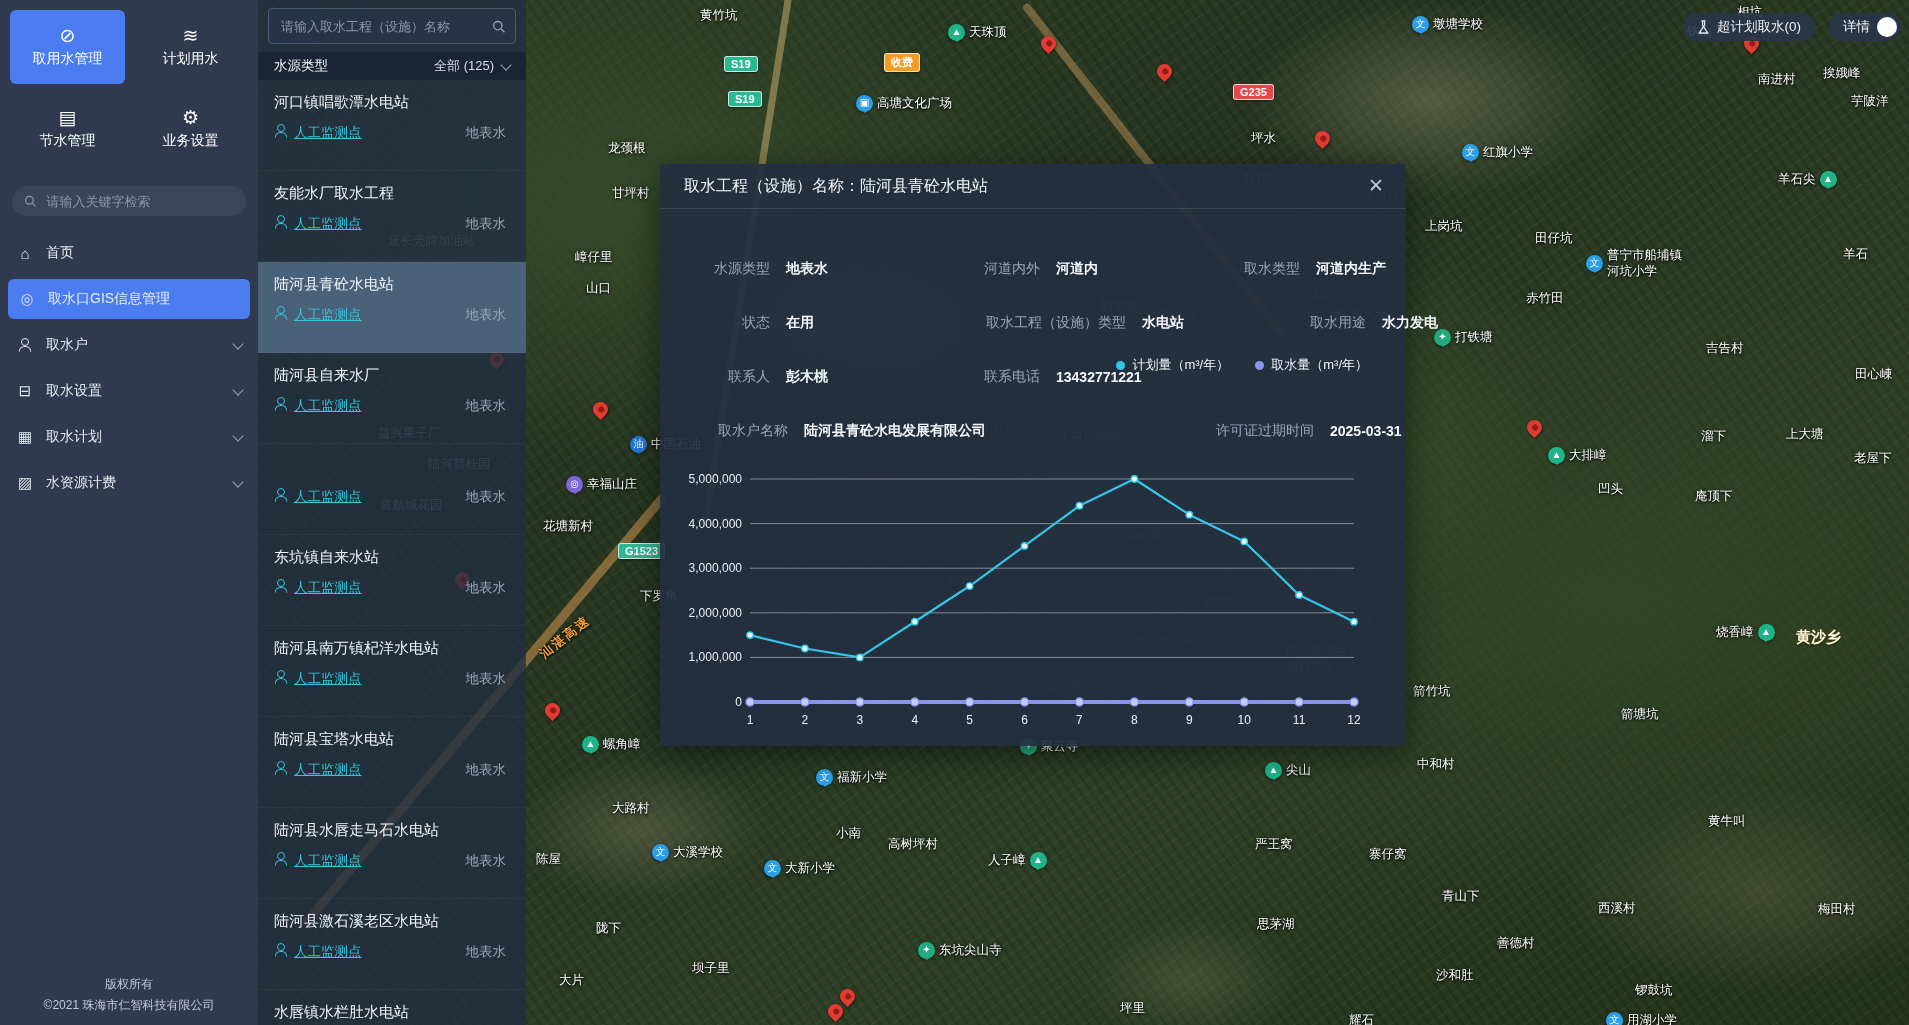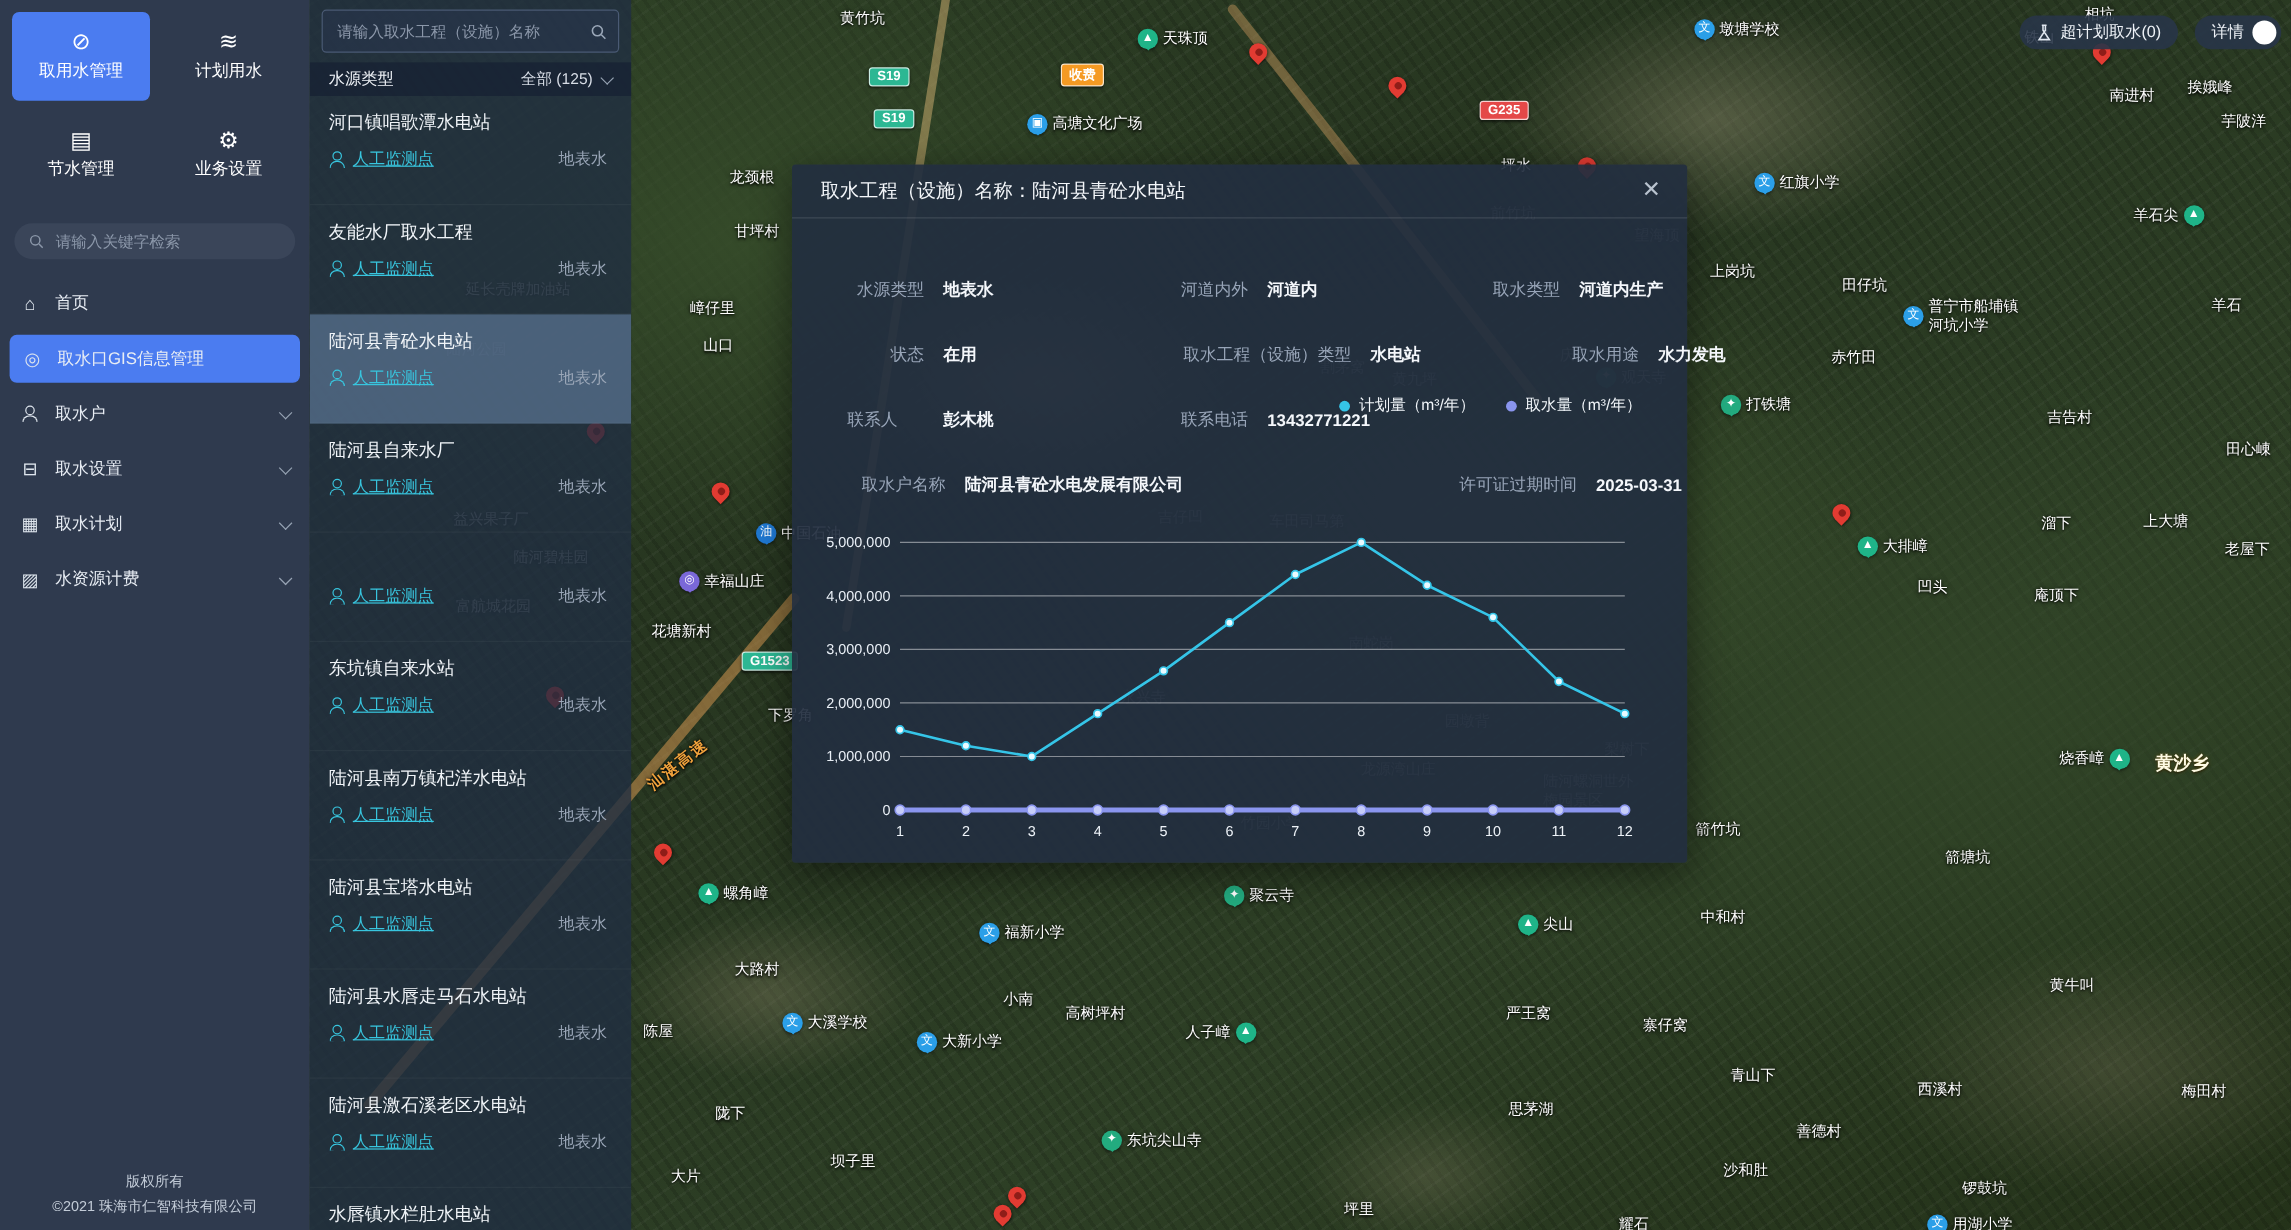--- a/index.html
+++ b/index.html
@@ -82,32 +82,32 @@
   .fp-filter{height:28px;background:rgba(24,35,52,.9);display:flex;align-items:center;
     padding:0 16px;justify-content:space-between;}
   .fp-filter .fl{font-size:13.5px;color:#f0f4f8;}
   .fp-filter .fv{font-size:13px;color:#d7dde6;display:flex;align-items:center;gap:8px;}
   .flist .item{height:90px;position:relative;border-bottom:1px solid rgba(255,255,255,.04);cursor:pointer;}
   .flist .item.selected{background:rgba(88,113,143,.75);}
   .flist .iname{padding:13px 16px 0 16px;font-size:15px;color:#f0f4f8;}
   .flist .irow{position:absolute;top:44px;left:16px;right:20px;display:flex;
     justify-content:space-between;align-items:center;}
   .flist .imon{color:#38c5de;font-size:13.5px;text-decoration:underline;display:flex;
-    align-items:center;gap:6px;cursor:pointer;}
+    align-items:flex-start;gap:6px;cursor:pointer;}
   .flist .isrc{color:#9aa6b7;font-size:13.5px;}
 
   
   .topctl{position:absolute;top:13px;right:8px;display:flex;gap:14px;z-index:30;align-items:center;}
   .pill{height:28px;border-radius:14px;background:rgba(40,53,72,.9);display:flex;
     align-items:center;padding:0 14px;gap:7px;font-size:13.5px;color:#eef2f7;cursor:pointer;}
   .pill.toggle{padding:0 4px 0 14px;}
   .tg-dot{width:20px;height:20px;background:#fff;border-radius:50%;}
 
   
-  .dialog{position:absolute;left:660px;top:137px;width:746px;height:582px;
+  .dialog{position:absolute;left:660px;top:164px;width:746px;height:582px;
     background:rgba(34,46,64,.93);border-radius:3px;z-index:25;
     box-shadow:0 8px 32px rgba(0,0,0,.45);}
   .dlg-head{height:44px;border-bottom:1px solid rgba(255,255,255,.12);display:flex;
     align-items:center;padding:0 24px;}
   .dlg-title{font-size:16px;color:#f4f7fa;}
   .dlg-close{position:absolute;right:22px;top:10px;font-size:19px;color:#b9c3cf;cursor:pointer;}
   .frow{display:flex;align-items:center;position:absolute;left:24px;right:16px;}
   .flabel{color:#98a5b8;font-size:14px;text-align:right;flex:0 0 auto;}
   .fvalue{color:#f4f7fb;font-size:14px;font-weight:bold;margin-left:16px;flex:0 0 auto;}
   .legend{position:absolute;top:192px;right:38px;display:flex;gap:26px;align-items:center;z-index:2;}
@@ -639,21 +639,21 @@
         </div>
         <div class="frow" style="top: 150px;">
           <span class="flabel" style="width: 86px;">状态</span>
           <span class="fvalue" style="width: 150px;">在用</span>
           <span class="flabel" style="width: 190px;">取水工程（设施）类型</span>
           <span class="fvalue" style="width: 120px;">水电站</span>
           <span class="flabel" style="width: 104px;">取水用途</span>
           <span class="fvalue">水力发电</span>
         </div>
         <div class="frow" style="top: 204px;">
-          <span class="flabel" style="width: 86px; text-align: center;">联系人</span>
+          <span class="flabel" style="width: 86px;">联系人</span>
           <span class="fvalue" style="width: 150px;">彭木桃</span>
           <span class="flabel" style="width: 104px;">联系电话</span>
           <span class="fvalue">13432771221</span>
         </div>
         <div class="frow" style="top: 258px;">
           <span class="flabel" style="width: 104px;">取水户名称</span>
           <span class="fvalue" style="width: 360px;">陆河县青砼水电发展有限公司</span>
           <span class="flabel" style="width: 150px;">许可证过期时间</span>
           <span class="fvalue">2025-03-31</span>
         </div>

